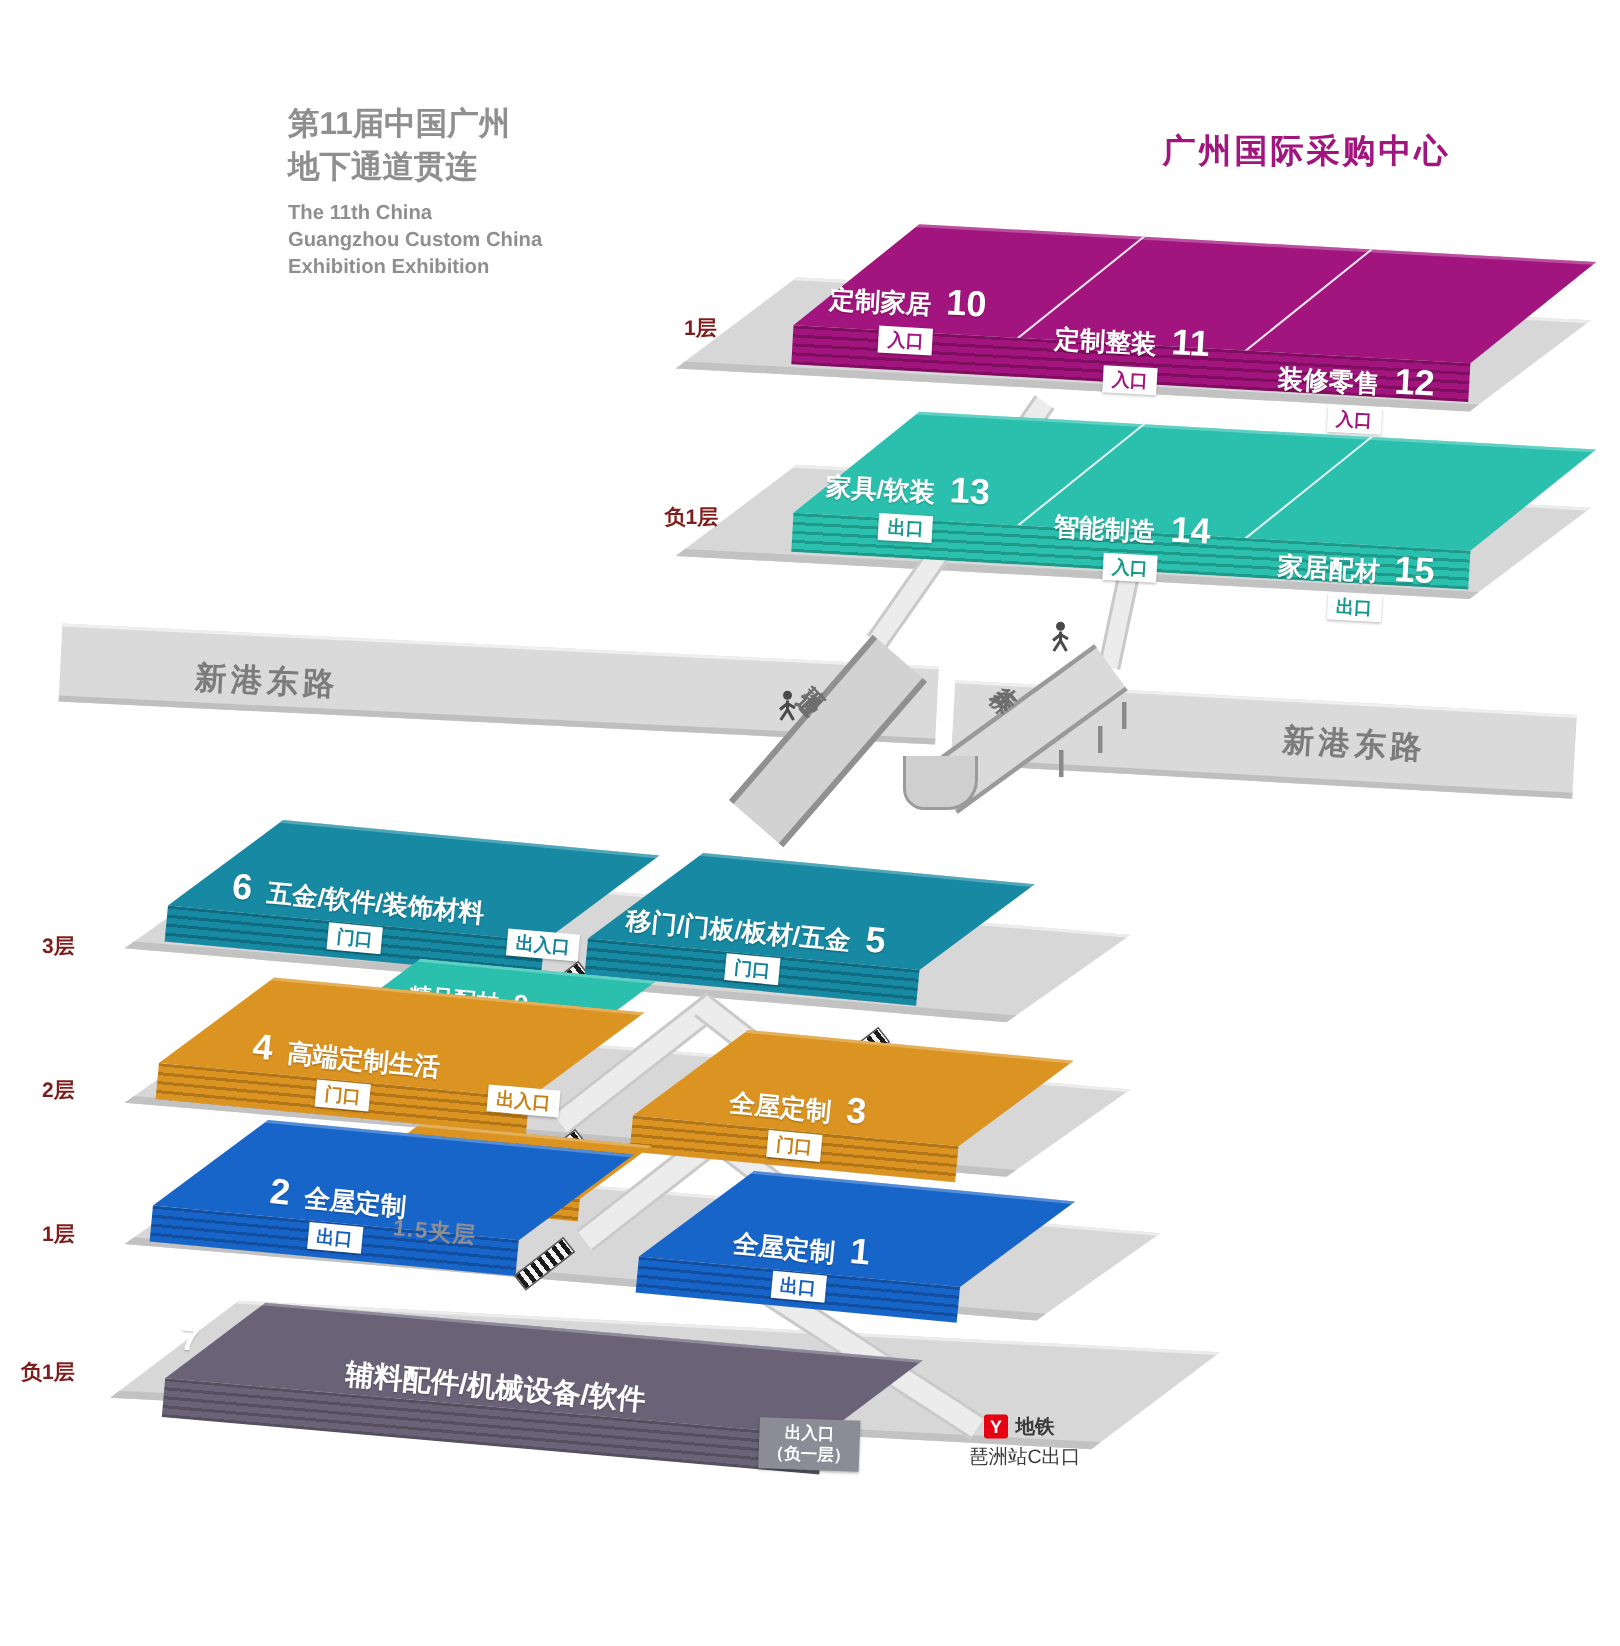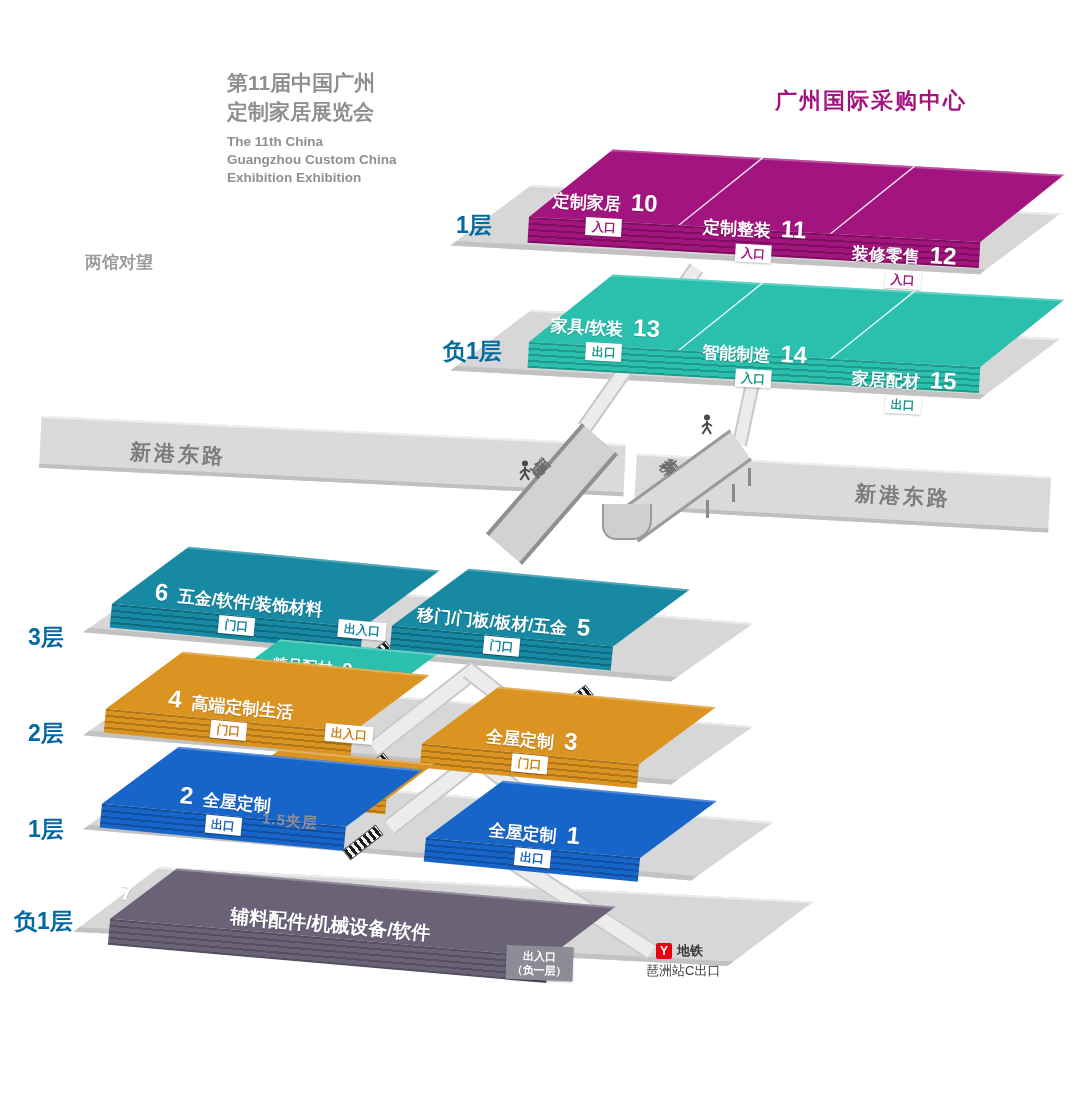--- a/index.html
+++ b/index.html
@@ -5,21 +5,21 @@
   html,body{margin:0;padding:0;background:#fff;}
   body{font-family:"Liberation Sans","DejaVu Sans",sans-serif;}
   .stage{position:relative;width:1080px;height:1097px;background:#fff;overflow:hidden;}
   .abs{position:absolute;}
 
   
   .logo{left:58px;top:62px;width:118px;height:118px;background:var(--logo_yellow,#FFE100);
         display:flex;flex-direction:column;align-items:center;justify-content:center;}
   .logo span{font-family:"DejaVu Sans Mono","Liberation Mono",monospace;font-weight:bold;
         font-size:44px;line-height:42px;letter-spacing:4px;color:#2e2a28;}
-  .title-block{left:192px;top:68px;margin-left:35px;}
+  .title-block{left:192px;top:68px;}
   .title-cn{font-size:21px;font-weight:bold;color:#8F8F8F;line-height:29px;}
   .title-en{font-size:13.5px;font-weight:bold;color:#8F8F8F;line-height:18px;margin-top:7px;}
   .pc-title{left:775px;top:86px;font-size:22px;font-weight:bold;color:var(--magenta,#A2157E);letter-spacing:2px;}
   .expo-title{left:40px;top:984px;font-size:21px;font-weight:bold;color:var(--title_blue,#1D4FA6);letter-spacing:2px;}
   .info{left:85px;top:246px;font-size:17px;font-weight:600;color:#9C9C9C;line-height:33px;}
 
   
   .plat{background:#D7D7D7;border-bottom:5px solid #C0C0C0;border-top:2px solid #EDEDED;}
   .plat .sk{width:100%;height:100%;background:inherit;transform:skewX(-50deg);transform-origin:0 100%;
             background:#D7D7D7;border-top:2px solid #ECECEC;}
@@ -64,49 +64,48 @@
   .foot{width:46px;height:34px;background:#CFCFCF;border:2px solid #9a9a9a;border-top:none;
         border-radius:0 0 20px 14px;}
   .xlabel{writing-mode:vertical-rl;font-size:14px;font-weight:bold;color:#6E6E6E;letter-spacing:2px;}
 
   
   .rib{background:#ECECEC;border-top:2px solid #C9C9C9;border-bottom:2px solid #C9C9C9;}
   .esc{width:40px;height:11px;background:repeating-linear-gradient(90deg,#1B1B1B 0 3px,#F2F2F2 3px 6px);
        border:1px solid #555;}
 
   
-  .floor-label{font-size:23px;font-weight:bold;color:#0369a1;white-space:nowrap;}
+  .floor-label{font-size:14px;font-weight:bold;color:#7f1d1d;white-space:nowrap;}
   .mezz{font-size:15px;font-weight:600;color:#8F8F93;letter-spacing:1px;}
   .b1badge{background:#8C8C96;color:#fff;font-size:11px;font-weight:bold;line-height:14px;
            padding:3px 6px;text-align:center;transform:rotate(2deg);box-shadow:0 1px 2px rgba(0,0,0,.3);}
   .metro{font-size:13px;color:#3A3A3A;}
   .metro .row1{display:flex;align-items:center;gap:5px;font-weight:bold;}
   .mlogo{display:inline-flex;align-items:center;justify-content:center;width:16px;height:16px;
          background:var(--metro_red,#E60012);color:#fff;font-weight:bold;font-size:12px;border-radius:2px;}
   .mexit{margin-top:2px;margin-left:-10px;}
   .ped{color:#4a4a4a;}
 </style>
 </head>
 <body>
 
 <div class="stage">
 
   <div class="abs title-block">
     <div class="title-cn">第11届中国广州</div>
-    <div class="title-cn">定制家居展览会</div>
+    <div class="title-cn">地下通道贯连</div>
     <div class="title-en">
       <div>The 11th China</div>
       <div>Guangzhou Custom China</div>
       <div>Exhibition Exhibition</div>
     </div>
   </div>
   <div class="abs pc-title">广州国际采购中心</div>
 
   <div class="abs info">
-    <div>两馆对望</div>
   </div>
 
   <div class="abs plat" style="left:452px;top:195px;width:530px;height:58px;transform:rotate(3.1deg);">
       <div class="sk"></div>
     </div>
   <div class="abs plat" style="left:452px;top:320px;width:530px;height:58px;transform:rotate(3.1deg);">
       <div class="sk"></div>
     </div>
 
   <div class="abs rib" style="left:543px;top:340px;width:195px;height:12px;transform:rotate(-55deg);"></div>

